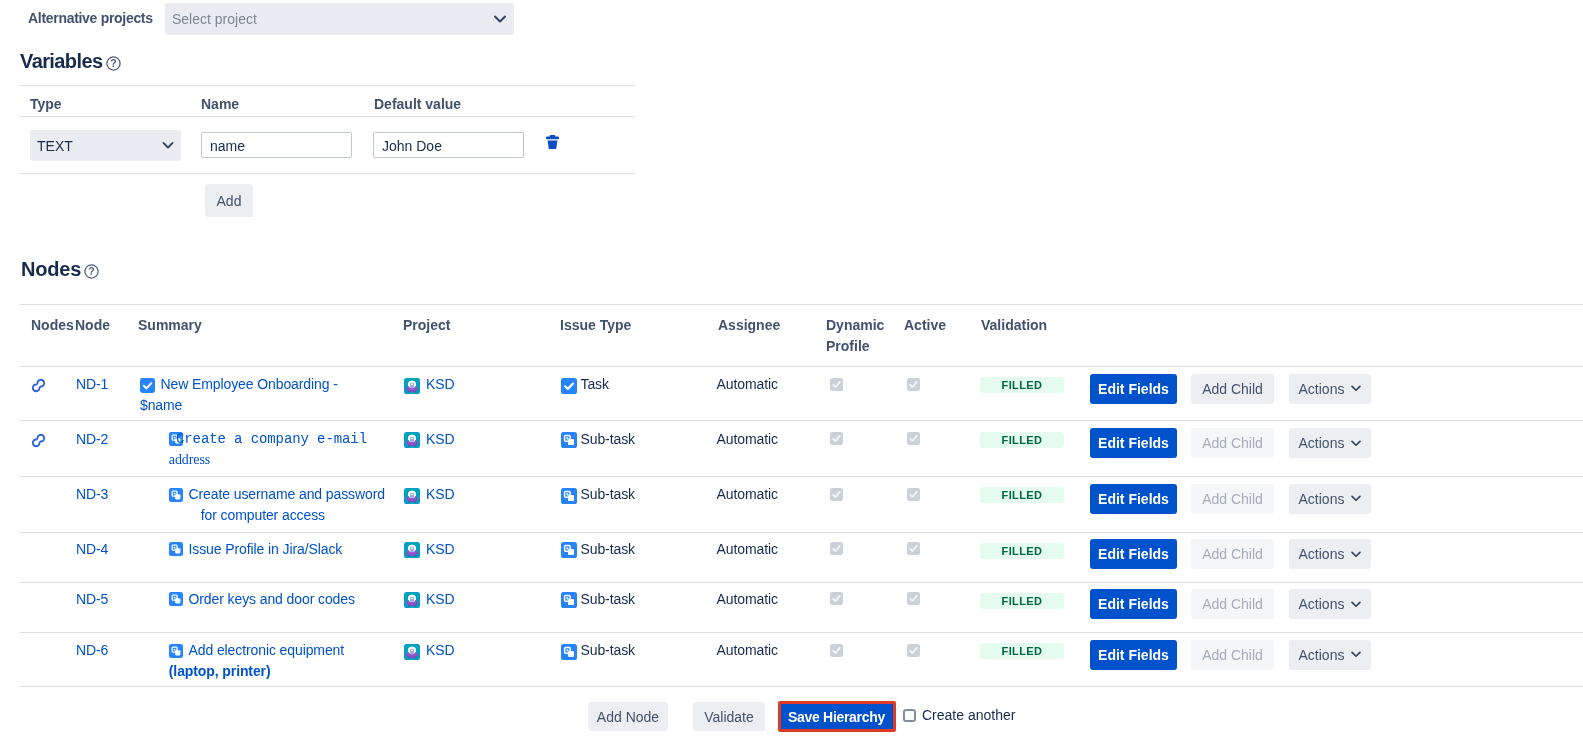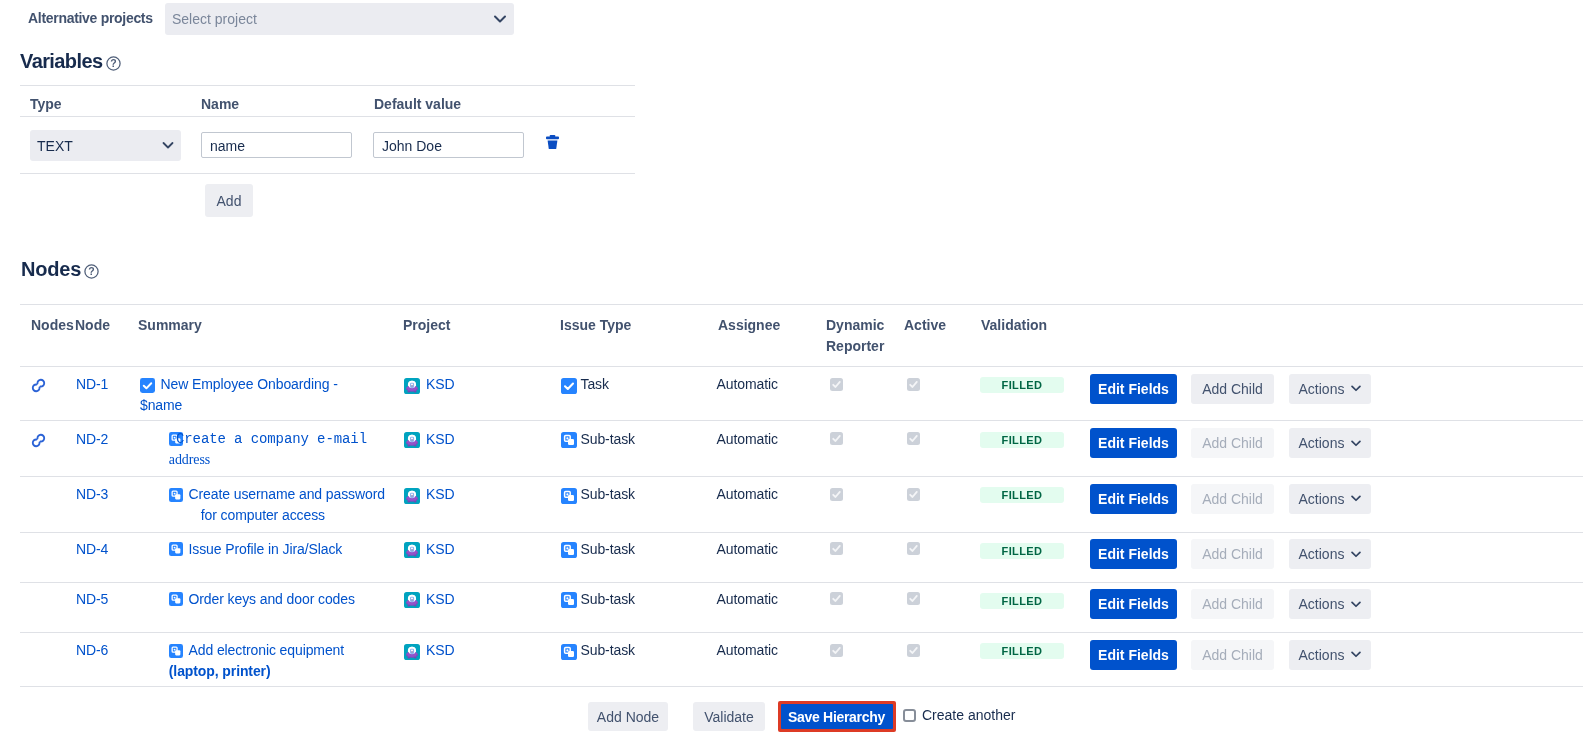--- a/index.html
+++ b/index.html
@@ -70,21 +70,21 @@
   </svg>
 
 <div class="hline" style="left:20px; top:304px; width:1563px;"></div>
 <div class="hdr" style="left:31px; top:317px;">Nodes</div>
 <div class="hdr" style="left:75px; top:317px;">Node</div>
 <div class="hdr" style="left:138px; top:317px;">Summary</div>
 <div class="hdr" style="left:403px; top:317px;">Project</div>
 <div class="hdr" style="left:560px; top:317px;">Issue Type</div>
 <div class="hdr" style="left:718px; top:317px;">Assignee</div>
 <div class="hdr" style="left:826px; top:317px;">Dynamic</div>
-<div class="hdr" style="left:826px; top:338px;">Reporter</div>
+<div class="hdr" style="left:826px; top:338px;">Profile</div>
 <div class="hdr" style="left:904px; top:317px;">Active</div>
 <div class="hdr" style="left:981px; top:317px;">Validation</div>
 <div class="hline" style="left:20px; top:366px; width:1563px;"></div>
 <div class="hline" style="left:20px; top:420px; width:1563px;"></div>
 <div class="hline" style="left:20px; top:476px; width:1563px;"></div>
 <div class="hline" style="left:20px; top:532px; width:1563px;"></div>
 <div class="hline" style="left:20px; top:582px; width:1563px;"></div>
 <div class="hline" style="left:20px; top:632px; width:1563px;"></div>
 <div class="hline" style="left:20px; top:686px; width:1563px;"></div>
 

